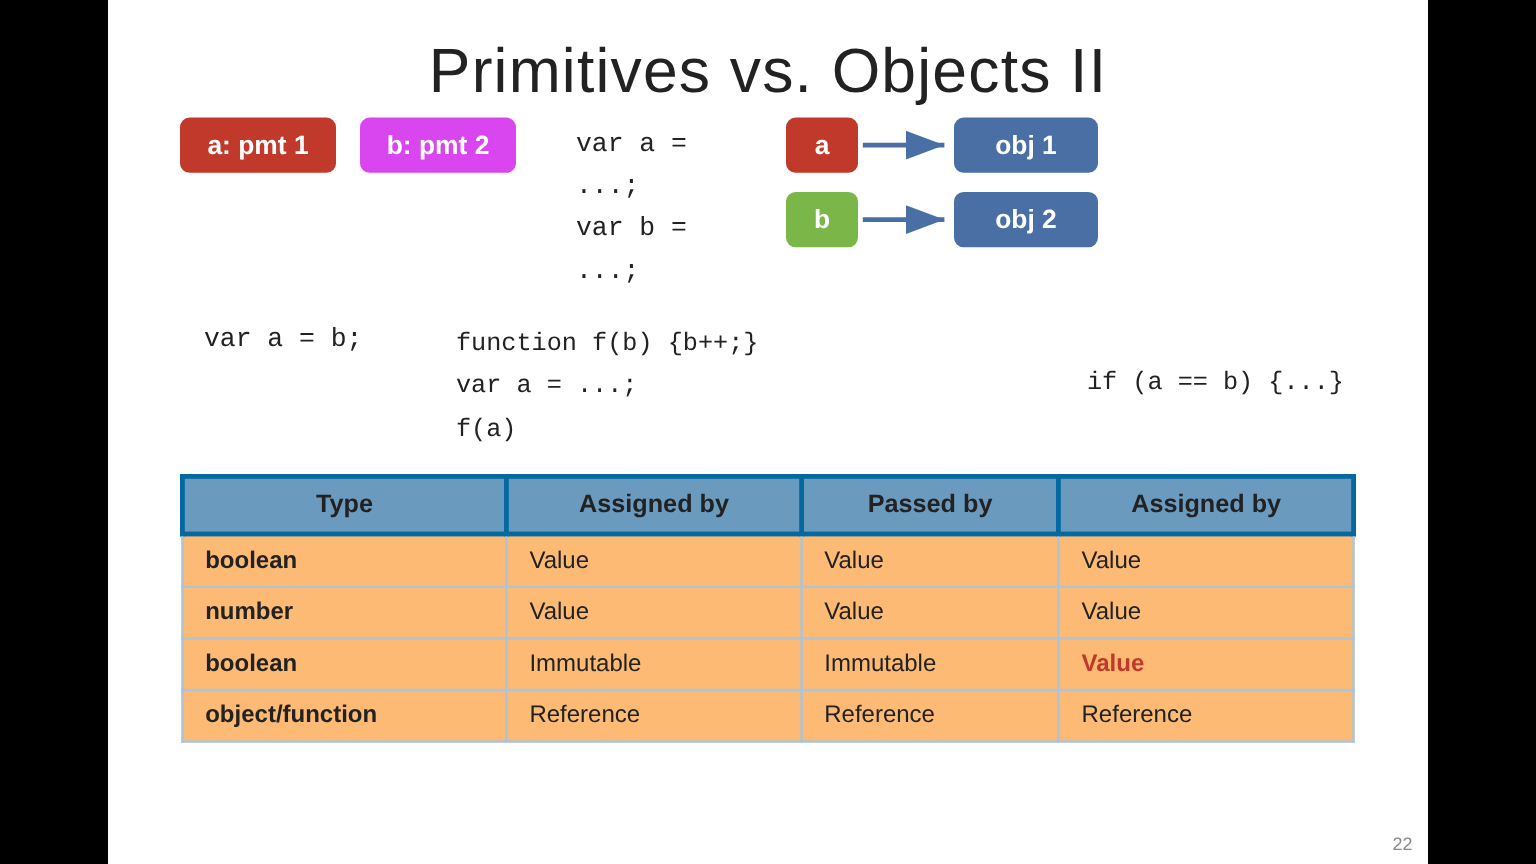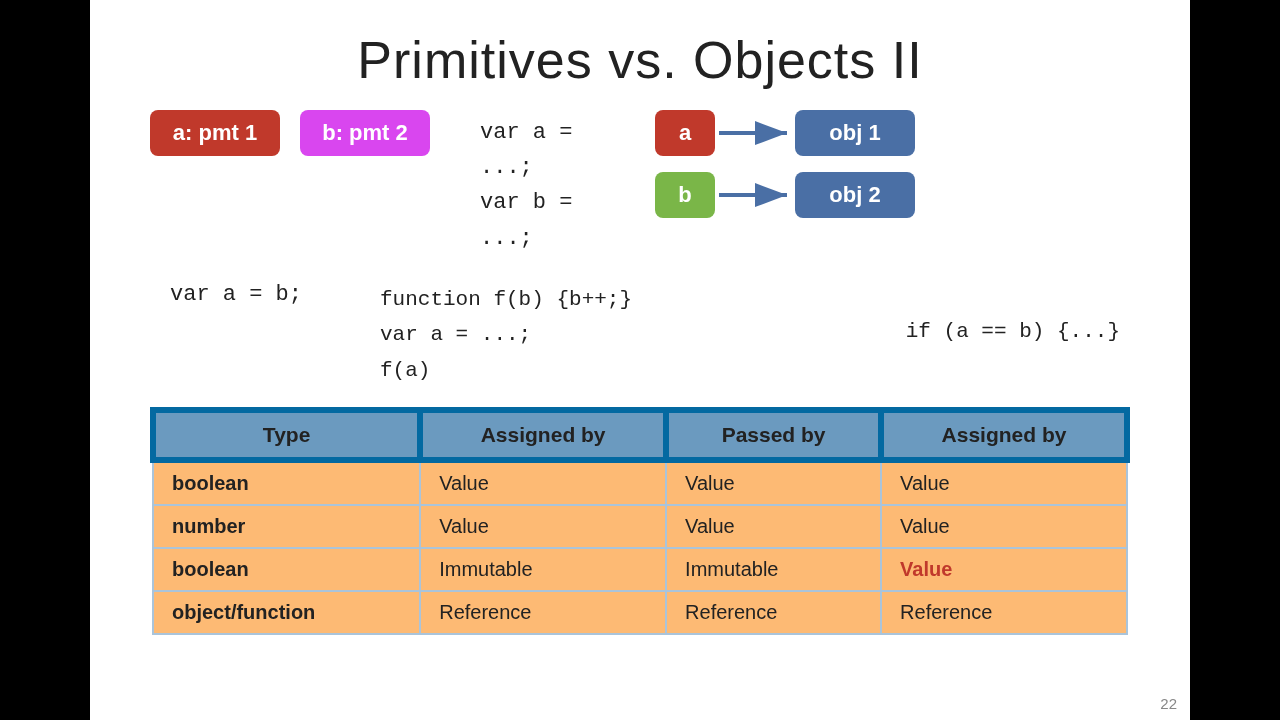--- a/index.html
+++ b/index.html
@@ -21,21 +21,21 @@
       background: #fff;
       position: relative;
       padding: 20px 60px;
     }
 
     .title {
       text-align: center;
       font-size: 52px;
       font-weight: normal;
       color: #222;
-      margin-bottom: 20px;
+      margin-bottom: 8px;
       margin-top: 10px;
       letter-spacing: 1px;
     }
 
     .variable-boxes {
       display: flex;
       gap: 10px;
       margin-bottom: 10px;
     }
 
@@ -158,21 +158,21 @@
 
     thead tr {
       background: #6b9abf;
     }
 
     thead th {
       color: #222;
       font-size: 21px;
       font-weight: bold;
       padding: 10px 18px;
-      border: 6px solid #0369a1;
+      border: 4px solid #0369a1;
       text-align: center;
     }
 
     tbody tr {
       background: #fdba74;
     }
 
     tbody td {
       font-size: 20px;
       padding: 9px 18px;

